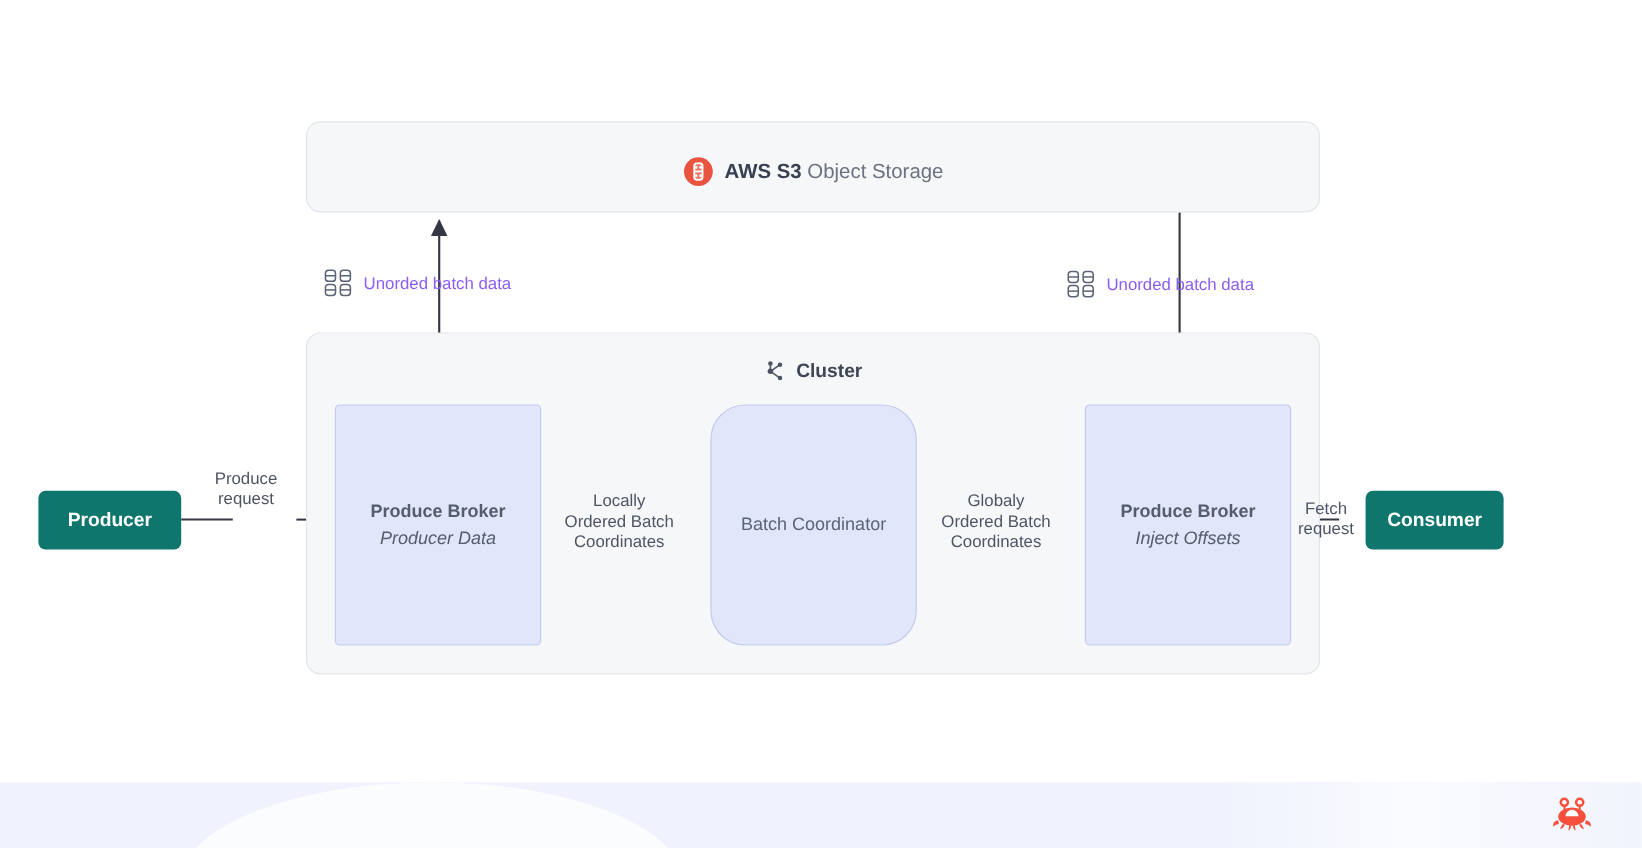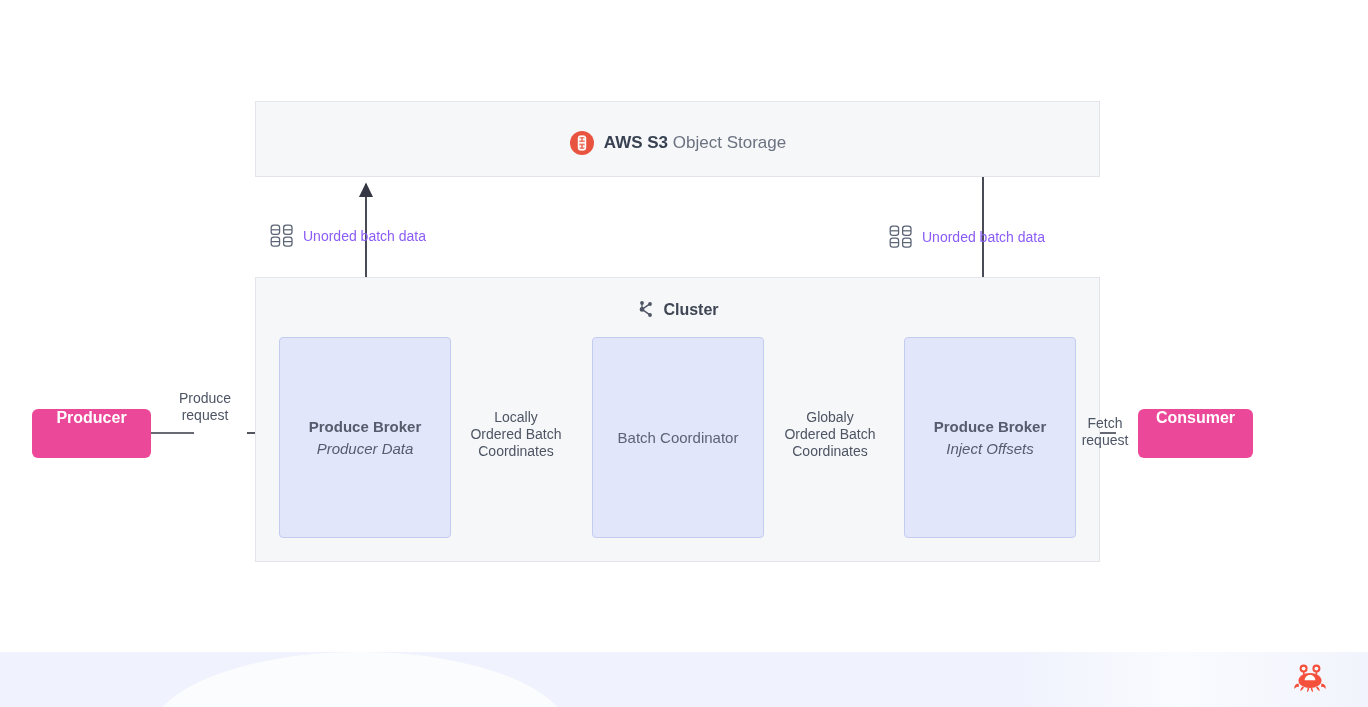--- a/index.html
+++ b/index.html
@@ -36,21 +36,21 @@
     position: absolute;
     left: 1020px; top: 0; width: 348px; height: 55px;
     background: linear-gradient(90deg, #f0f3fd 0%, #fafbff 45%, #f2f4fd 100%);
   }
 
   
   .panel {
     position: absolute;
     background: #f6f7f9;
     border: 1px solid #e3e5ea;
-    border-radius: 0;
+    border-radius: 12px;
   }
 
   #s3-panel { left: 255px; top: 101px; width: 845px; height: 76px; }
   #s3-title-row {
     position: absolute;
     left: 0; top: 28px; width: 100%;
     display: flex; align-items: center; justify-content: center; gap: 9px;
   }
   #s3-label { font-size: 17px; color: #6b7280; }
   #s3-label b { color: #374151; font-weight: bold; }
@@ -84,30 +84,30 @@
   }
   .node-title.plain { font-weight: normal; color: #5b6475; }
   .node-sub {
     font-size: 15px;
     color: #555c6b;
     font-style: italic;
     line-height: 20px;
     white-space: nowrap;
   }
   #broker1 { left: 279px; top: 337px; width: 172px; height: 201px; }
-  #coordinator { left: 592px; top: 337px; width: 172px; height: 201px; }
+  #coordinator { left: 592px; top: 337px; width: 172px; height: 201px; border-radius: 29px; }
   #broker2 { left: 904px; top: 337px; width: 172px; height: 201px; }
 
   
   .endpoint {
     position: absolute;
-    background: #ec4899;
+    background: #0f766e;
     border-radius: 6px;
     display: flex;
-    align-items: flex-start;
+    align-items: center;
     justify-content: center;
     color: #ffffff;
     font-size: 16px;
     font-weight: bold;
   }
   #producer { left: 32px; top: 409px; width: 119px; height: 49px; }
   #consumer { left: 1138px; top: 409px; width: 115px; height: 49px; }
 
   
   .edge-label {

